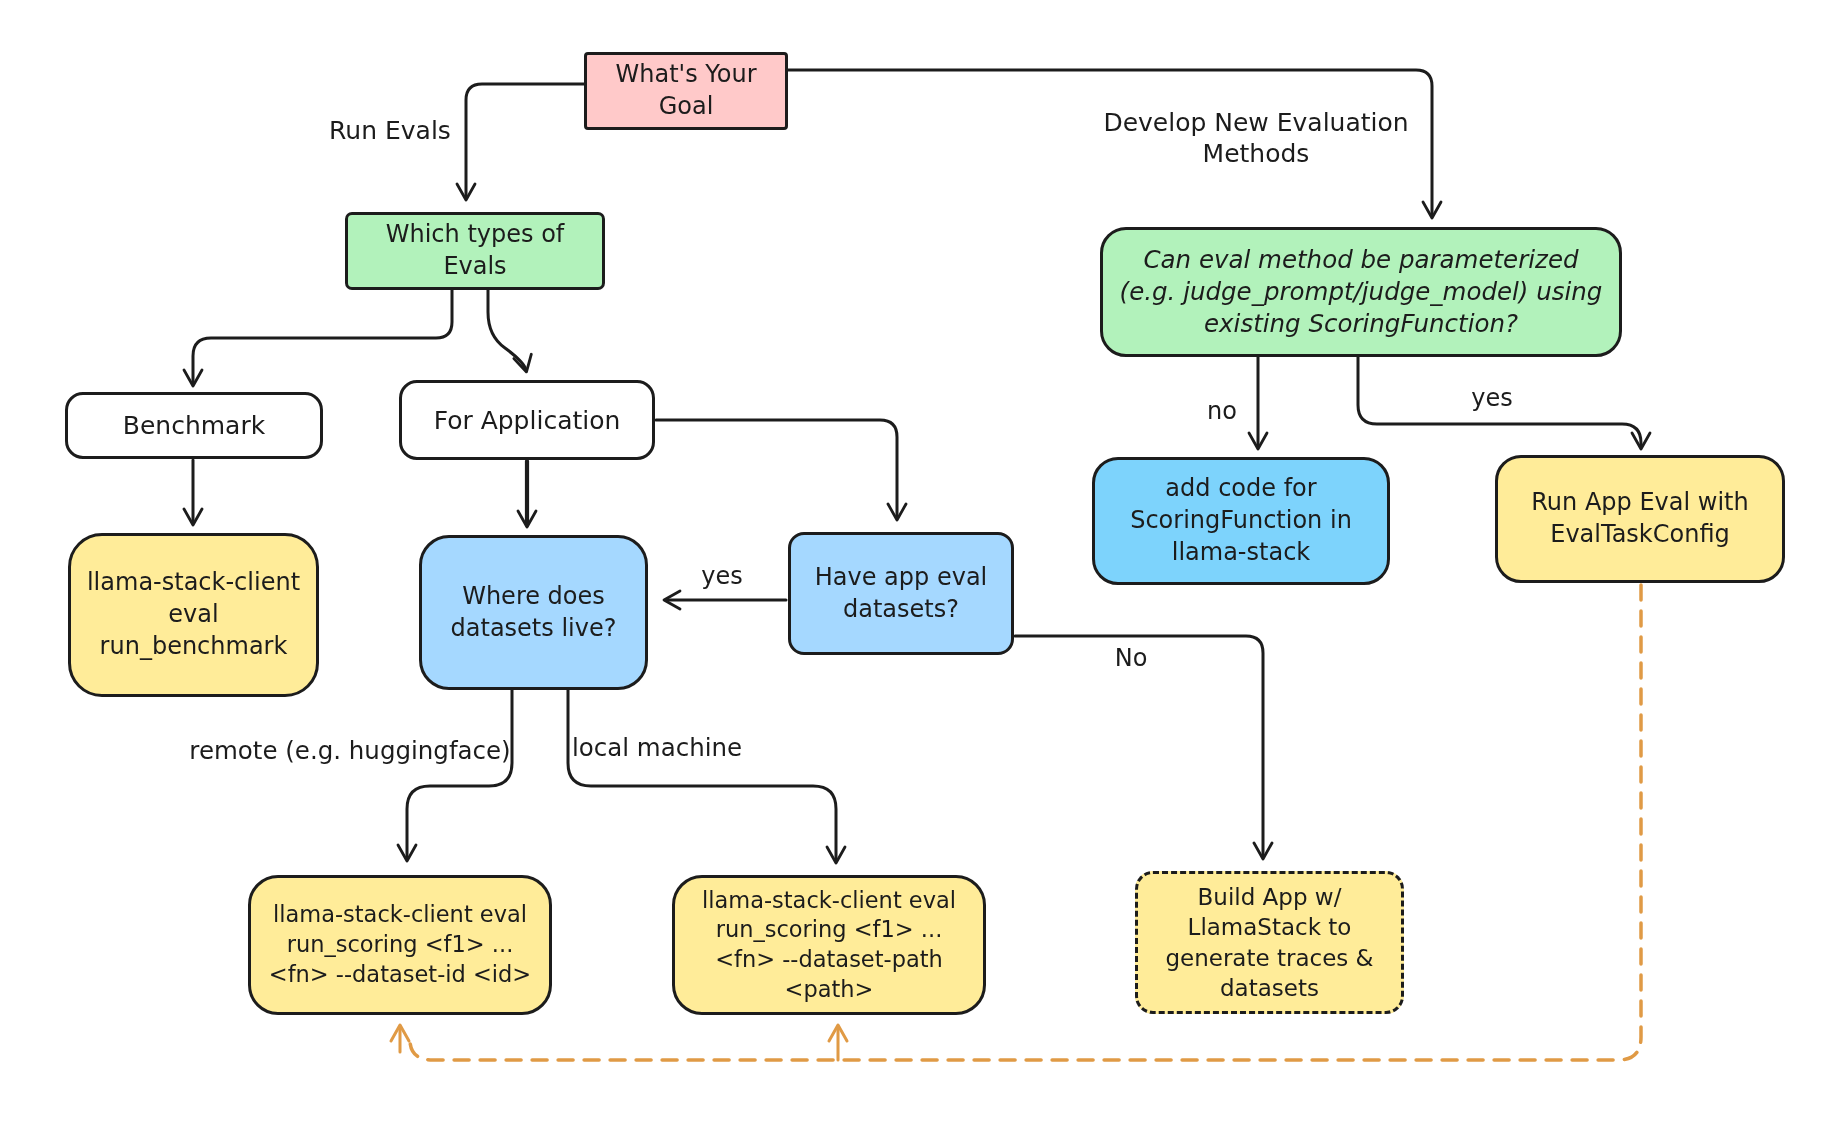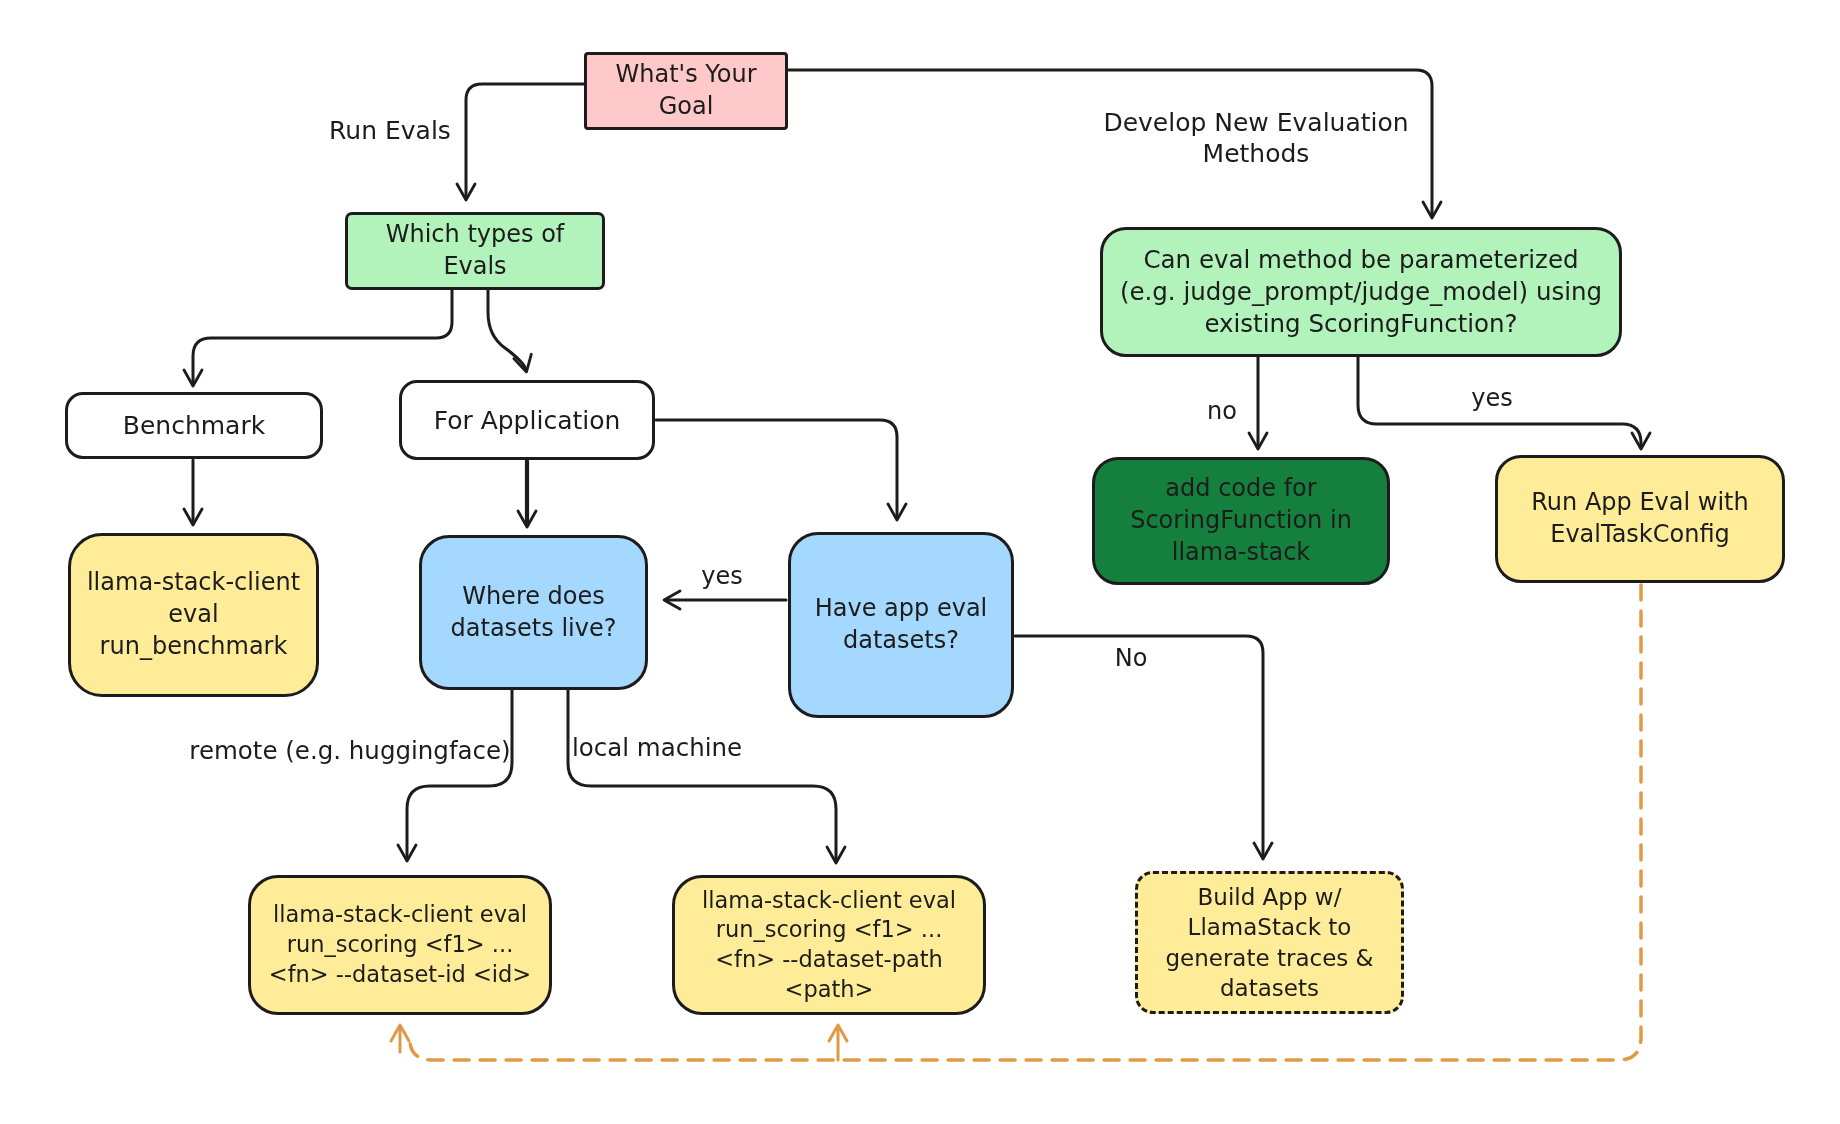--- a/index.html
+++ b/index.html
@@ -90,25 +90,25 @@
   <div class="node" style="left:345px;top:212px;width:260px;height:78px;background:#b2f2bb;border-radius:7px;font-size:24px;">Which types of Evals</div>
 
   <div class="node" style="left:65px;top:392px;width:258px;height:67px;background:#ffffff;border-radius:18px;font-size:25px;">Benchmark</div>
 
   <div class="node" style="left:399px;top:380px;width:256px;height:80px;background:#ffffff;border-radius:18px;font-size:25px;">For Application</div>
 
   <div class="node" style="left:68px;top:533px;width:251px;height:164px;background:#ffec99;border-radius:34px;font-size:24px;">llama-stack-client eval run_benchmark</div>
 
   <div class="node" style="left:419px;top:535px;width:229px;height:155px;background:#a5d8ff;border-radius:30px;font-size:24px;">Where does datasets live?</div>
 
-  <div class="node" style="left:788px;top:532px;width:226px;height:186px;background:#a5d8ff;border-radius:30px;font-size:24px;">Have app eval datasets?</div>
+  <div class="node" style="left:788px;top:532px;width:226px;height:123px;background:#a5d8ff;border-radius:16px;font-size:24px;">Have app eval datasets?</div>
 
-  <div class="node" style="left:1100px;top:227px;width:522px;height:130px;background:#b2f2bb;border-radius:26px;font-size:24.5px;">Can eval method be parameterized (e.g. judge_prompt/judge_model) using existing ScoringFunction?</div>
+  <div class="node" style="left:1100px;top:227px;width:522px;height:130px;background:#b2f2bb;border-radius:26px;font-size:24.5px;font-style:italic;">Can eval method be parameterized (e.g. judge_prompt/judge_model) using existing ScoringFunction?</div>
 
-  <div class="node" style="left:1092px;top:457px;width:298px;height:128px;background:#15803d;border-radius:26px;font-size:24px;">add code for ScoringFunction in llama-stack</div>
+  <div class="node" style="left:1092px;top:457px;width:298px;height:128px;background:#7dd3fc;border-radius:26px;font-size:24px;">add code for ScoringFunction in llama-stack</div>
 
   <div class="node" style="left:1495px;top:455px;width:290px;height:128px;background:#ffec99;border-radius:26px;font-size:24px;">Run App Eval with EvalTaskConfig</div>
 
   <div class="node" style="left:248px;top:875px;width:304px;height:140px;background:#ffec99;border-radius:30px;font-size:22.5px;">llama-stack-client eval run_scoring &lt;f1&gt; ... &lt;fn&gt; --dataset-id &lt;id&gt;</div>
 
   <div class="node" style="left:672px;top:875px;width:314px;height:140px;background:#ffec99;border-radius:30px;font-size:22.5px;">llama-stack-client eval run_scoring &lt;f1&gt; ... &lt;fn&gt; --dataset-path &lt;path&gt;</div>
 
   <div class="node" style="left:1135px;top:871px;width:269px;height:143px;background:#ffec99;border-radius:18px;border-style:dashed;font-size:23px;">Build App w/ LlamaStack to generate traces &amp; datasets</div>
 
   <div class="edge-label" style="left:390px;top:131px;font-size:25px;">Run Evals</div>

